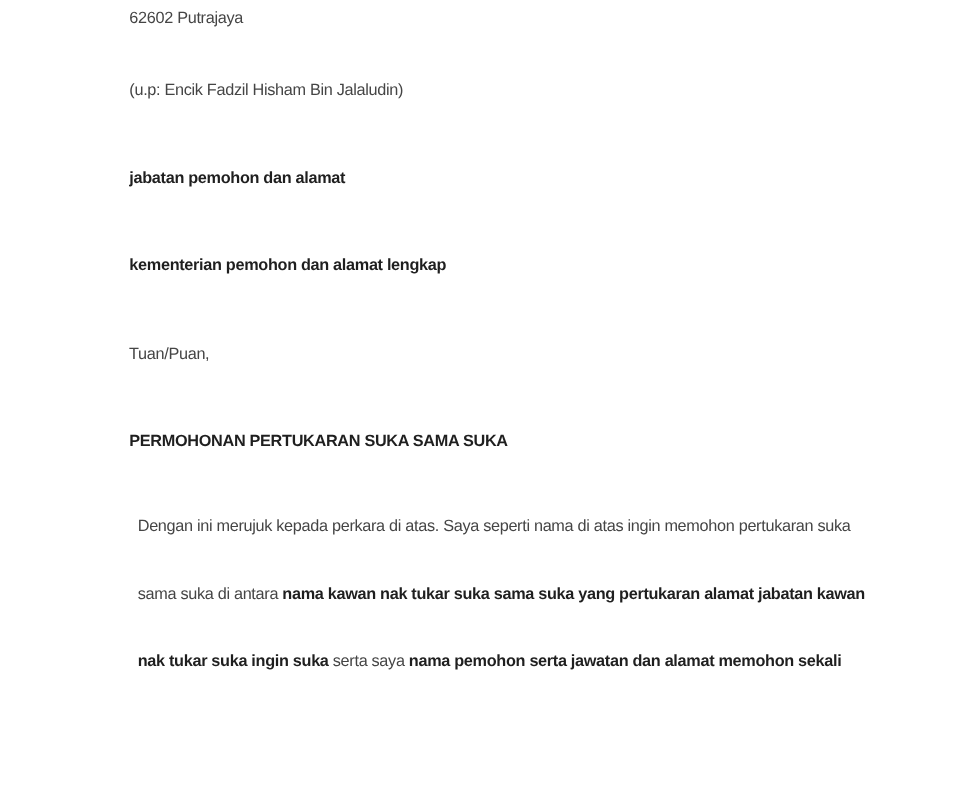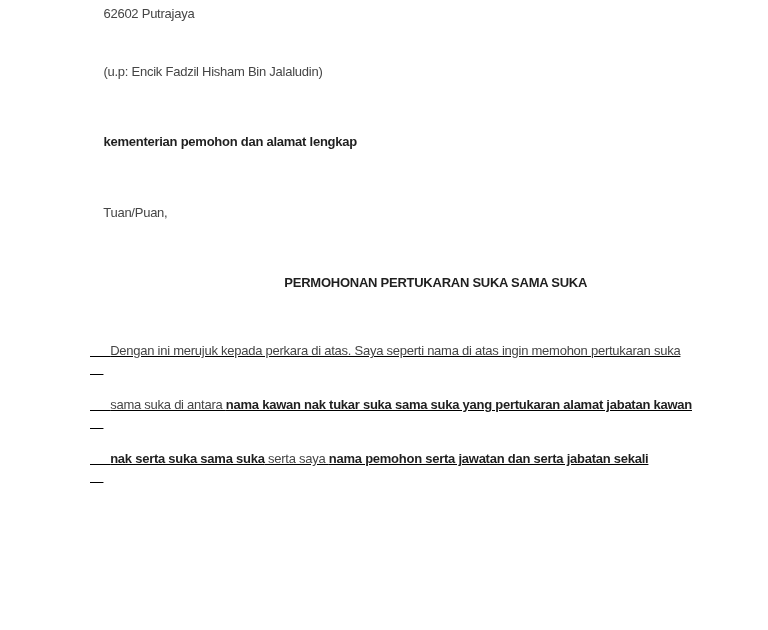--- a/index.html
+++ b/index.html
@@ -34,37 +34,40 @@
   }
   .bd{font-weight:700;color:var(--bold);}
   .blk{margin:0;}
   
   .b1{margin-top:-13px;}
   .b2{margin-top:4px;}
   .b3{margin-top:16px;}
   .b4{margin-top:16px;}
   .b5{margin-top:16px;}
   .b6{margin-top:17px;}
-  .b7{margin-top:16px;text-align:center;}
-  .b8{margin-top:14px;text-decoration:underline;}
+  .b7{margin-top:16px;}
+  .b8{margin-top:14px;}
 </style>
 </head>
 <body>
 
 <div class="page">
 
   <div class="blk b1 line">
     <span>62602 Putrajaya</span>
   </div>
 
   <div class="blk b2 line">
     <span>(u.p: Encik Fadzil Hisham Bin Jalaludin)</span>
   </div>
 
 
+  <div class="blk b4 line">
+    <span class="bd">jabatan pemohon dan alamat</span>
+  </div>
 
   <div class="blk b5 line">
     <span class="bd">kementerian pemohon dan alamat lengkap</span>
   </div>
 
   <div class="blk b6 line">
     <span>Tuan/Puan,</span>
   </div>
 
   <div class="blk b7 line">
@@ -72,17 +75,17 @@
   </div>
 
   <div class="blk b8">
     <div class="line">
       <span>Dengan ini merujuk kepada perkara di atas. Saya seperti nama di atas ingin memohon pertukaran suka</span>
     </div>
     <div class="line">
       <span>sama suka di antara </span><span class="bd">nama kawan nak tukar suka sama suka yang pertukaran alamat jabatan kawan</span>
     </div>
     <div class="line">
-      <span class="bd">nak serta suka sama suka</span><span> serta saya </span><span class="bd">nama pemohon serta jawatan dan serta jabatan sekali</span>
+      <span class="bd">nak tukar suka ingin suka</span><span> serta saya </span><span class="bd">nama pemohon serta jawatan dan alamat memohon sekali</span>
     </div>
   </div>
 
 </div>
 
 </body></html>

